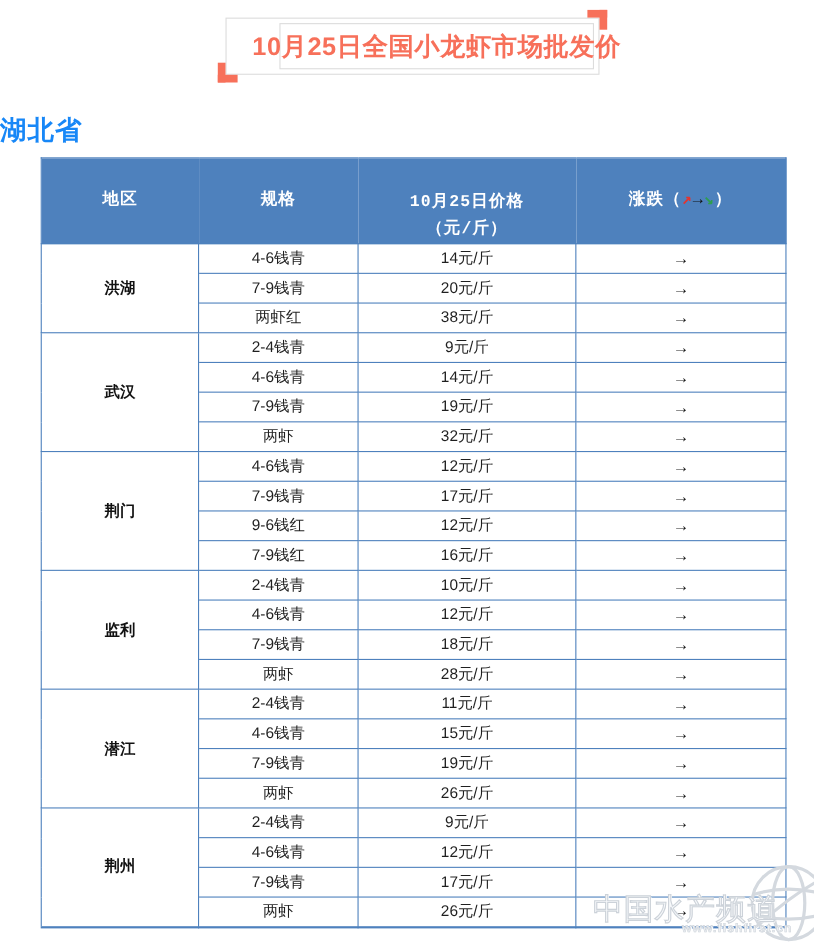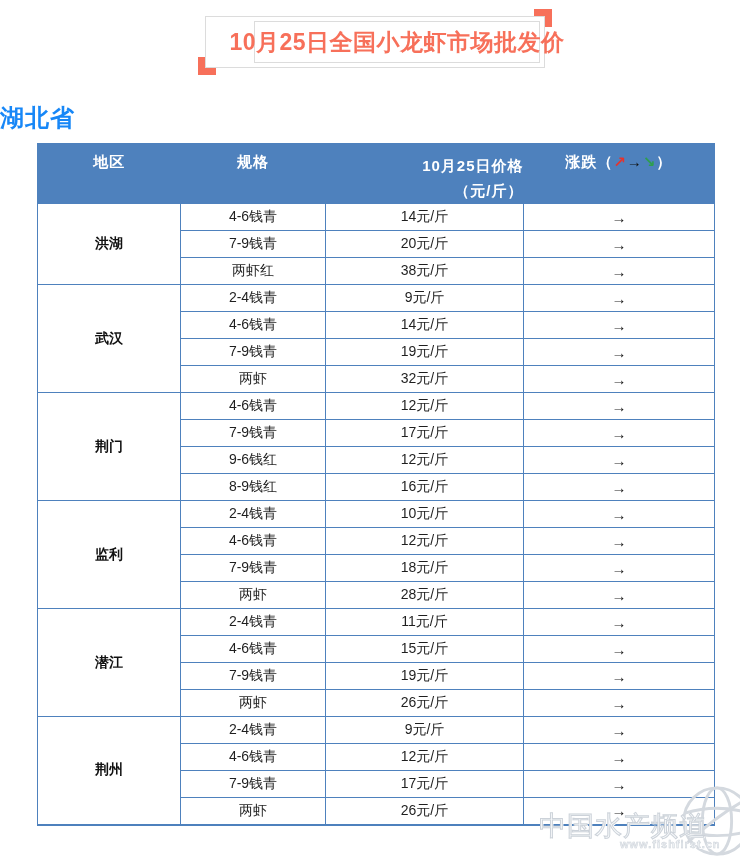--- a/index.html
+++ b/index.html
@@ -65,24 +65,25 @@
     table-layout: fixed;
   }
   table.price-table { border: 1px solid #4e81bd; border-bottom-width: 2px; }
   .price-table thead th {
     background: #4e81bd;
     color: #ffffff;
     font-weight: bold;
     font-size: 15px;
     height: 54px;
     vertical-align: top;
-    padding-top: 9px;
+    padding-top: 27px;
     letter-spacing: 1px;
-  }
-  .price-table th.price-head { line-height: 25px; letter-spacing: 1px; text-align: right; }
+    font-family: Liberation Mono, monospace;
+  }
+  .price-table th.price-head { line-height: 25px; letter-spacing: 1px; }
   .price-table tbody td {
     border: 1px solid #4e81bd;
     height: 27px;
     text-align: center;
     font-size: 14px;
     color: #1f1f1f;
     padding: 0;
   }
   .price-table td.region-cell { font-weight: bold; color: #111; }
   .price-table td.trend-cell { font-size: 15px; color: #1a1a1a; }
@@ -207,21 +208,21 @@
         <td>7-9钱青</td>
         <td>17元/斤</td>
         <td class="trend-cell">→</td>
       </tr>
       <tr>
         <td>9-6钱红</td>
         <td>12元/斤</td>
         <td class="trend-cell">→</td>
       </tr>
       <tr>
-        <td>8-9钱红</td>
+        <td>7-9钱红</td>
         <td>16元/斤</td>
         <td class="trend-cell">→</td>
       </tr>
       <tr>
         <td rowspan="4" class="region-cell">监利</td>
         <td>2-4钱青</td>
         <td>10元/斤</td>
         <td class="trend-cell">→</td>
       </tr>
       <tr>

